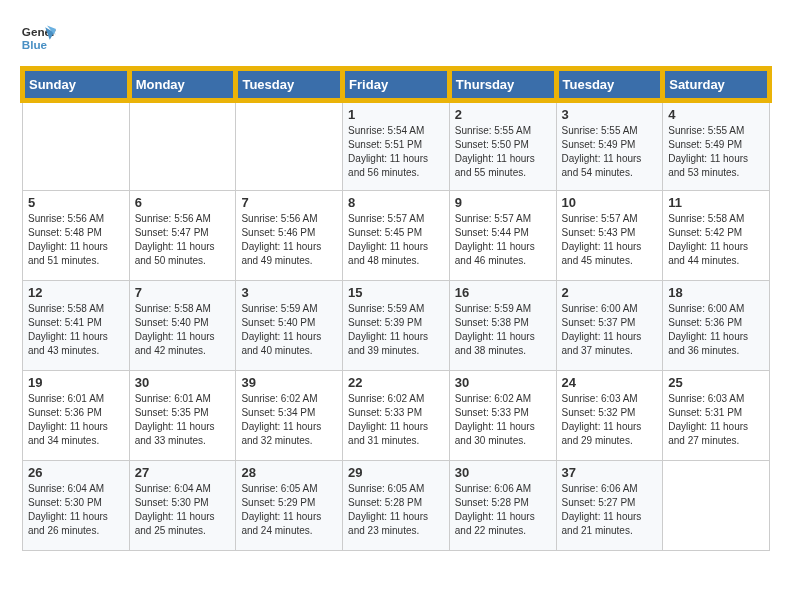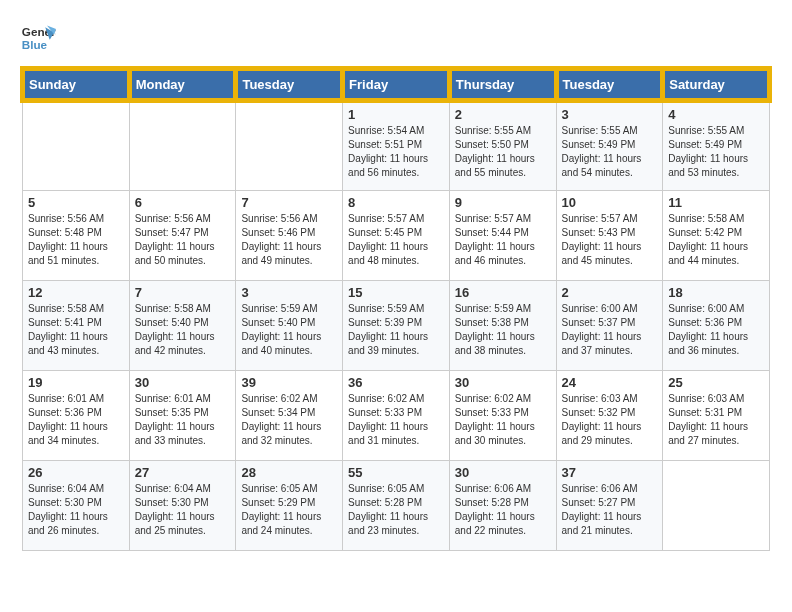--- a/index.html
+++ b/index.html
@@ -261,21 +261,21 @@
 and 33 minutes.</div>
         </td>
         <td>
           <span class="day-num">39</span>
           <div class="day-detail" style="white-space: pre-line;">Sunrise: 6:02 AM
 Sunset: 5:34 PM
 Daylight: 11 hours
 and 32 minutes.</div>
         </td>
         <td>
-          <span class="day-num">36</span>
+          <span class="day-num">22</span>
           <div class="day-detail" style="white-space: pre-line;">Sunrise: 6:02 AM
 Sunset: 5:33 PM
 Daylight: 11 hours
 and 31 minutes.</div>
         </td>
         <td>
           <span class="day-num">30</span>
           <div class="day-detail" style="white-space: pre-line;">Sunrise: 6:02 AM
 Sunset: 5:33 PM
 Daylight: 11 hours
@@ -312,21 +312,21 @@
 and 25 minutes.</div>
         </td>
         <td>
           <span class="day-num">28</span>
           <div class="day-detail" style="white-space: pre-line;">Sunrise: 6:05 AM
 Sunset: 5:29 PM
 Daylight: 11 hours
 and 24 minutes.</div>
         </td>
         <td>
-          <span class="day-num">55</span>
+          <span class="day-num">29</span>
           <div class="day-detail" style="white-space: pre-line;">Sunrise: 6:05 AM
 Sunset: 5:28 PM
 Daylight: 11 hours
 and 23 minutes.</div>
         </td>
         <td>
           <span class="day-num">30</span>
           <div class="day-detail" style="white-space: pre-line;">Sunrise: 6:06 AM
 Sunset: 5:28 PM
 Daylight: 11 hours

